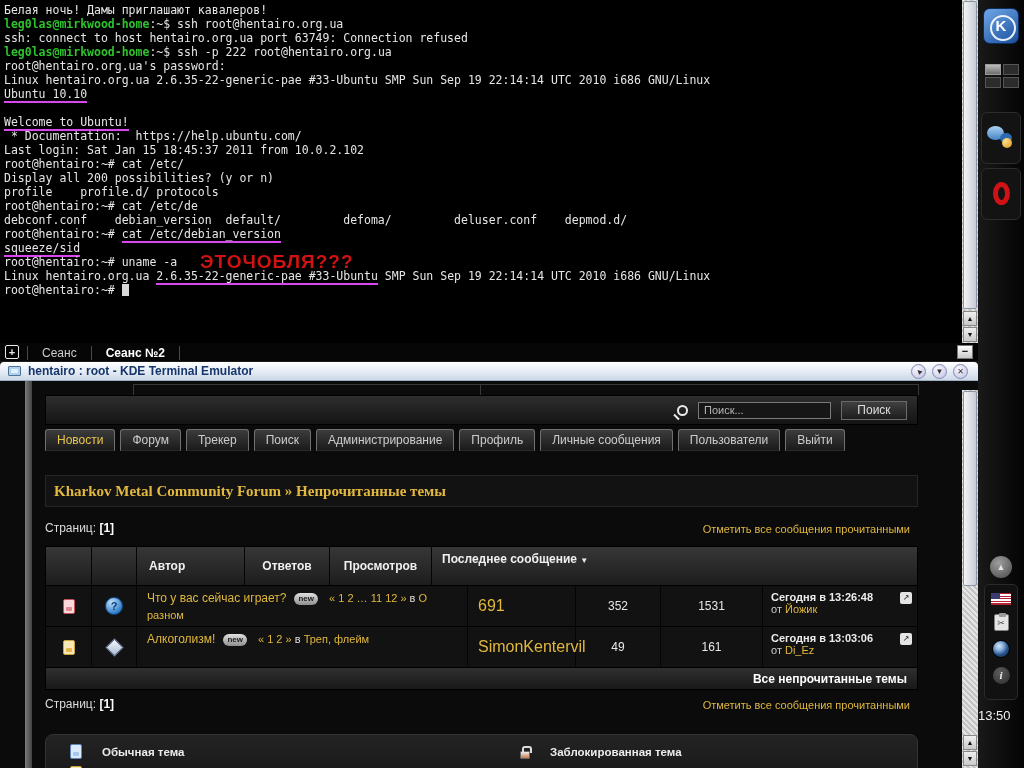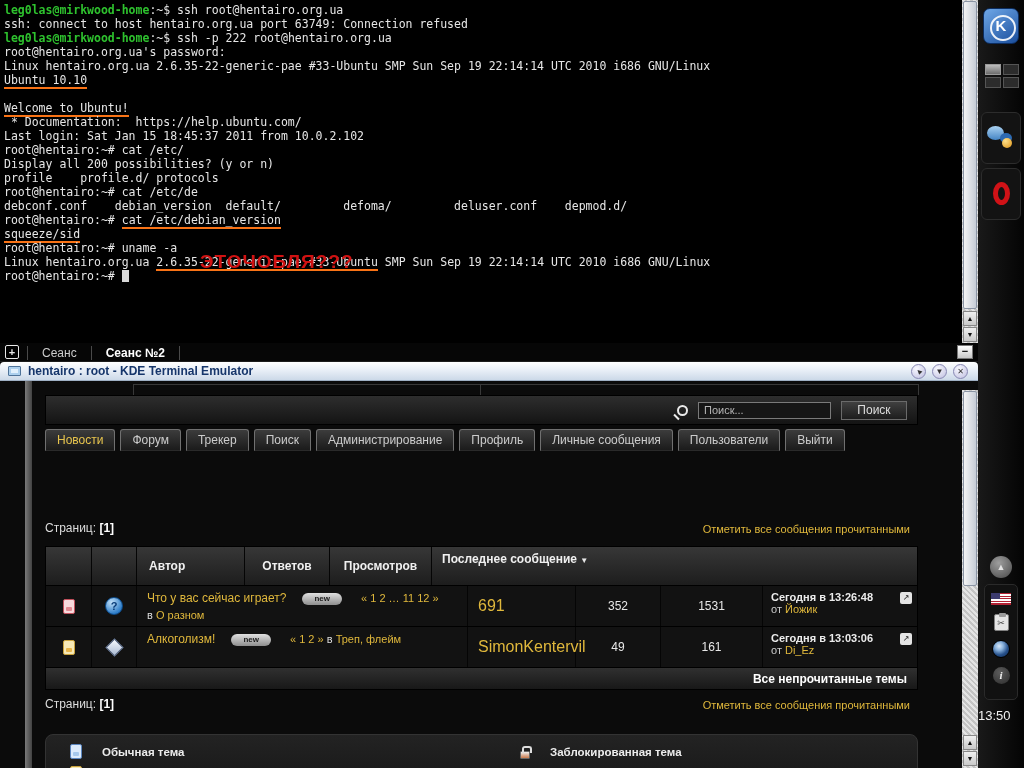--- a/index.html
+++ b/index.html
@@ -6,21 +6,21 @@
   html,body { width:1024px; height:768px; background:#000; overflow:hidden;
               font-family:"Liberation Sans",sans-serif; position:relative; }
 
   
   #terminal { position:absolute; left:0; top:0; width:958px; height:343px;
               background:#000; padding:3px 0 0 4px; overflow:hidden;
               font-family:"DejaVu Sans Mono",monospace; font-size:11.5px;
               color:#e6e6e6; }
   .tl { height:14px; line-height:14px; white-space:pre; }
   .seg-prompt { color:#2ec22e; font-weight:bold; }
-  .seg-red { border-bottom:2px solid #f97316; padding-bottom:0px; }
+  .seg-red { border-bottom:2px solid #d946ef; padding-bottom:0px; }
   .cursor { display:inline-block; width:7px; height:12px; background:#d8d8d8; vertical-align:-2px; }
   #annotation { position:absolute; left:200px; top:251px; color:#d01212;
                 font:bold 19px "Liberation Sans",sans-serif; letter-spacing:1px; }
 
   
   .sb-track { position:absolute; width:16px;
               background:repeating-linear-gradient(45deg,#c4c4c4 0 2px,#e4e4e4 2px 4px); }
   #term-scroll { left:962px; top:0; height:343px; }
   .sb-thumb { position:absolute; left:1px; width:14px;
               background:linear-gradient(90deg,#f4f4f4,#c6ccd6);
@@ -113,21 +113,21 @@
   .th.c3,.th.c4 { padding-left:12px; }
   .th.c7 { display:block; padding:5px 0 0 10px; line-height:15px; width:150px; }
   .sort-arrow { font-size:8px; color:#e8e8e8; }
   .trow { display:flex; height:41px; background:#121212; border:1px solid #000; border-top:none; }
   .td.c3 { display:block; padding:4px 20px 0 10px; line-height:17px; font-size:12px; }
   .td.c4 { padding-left:10px; }
   .td.c5,.td.c6 { color:#e8e8e8; font-size:12px; }
   .ylink { color:#e0b83c; text-decoration:none; cursor:pointer; }
   .badge-new { display:inline-block; background:linear-gradient(#e0e0e0,#8e8e8e);
                color:#1a1a1a; font:bold 8px/10px "Liberation Sans",sans-serif;
-               border-radius:6px; padding:1px 12px; margin:0 16px; vertical-align:1px; }
+               border-radius:6px; padding:1px 4px; margin:0 8px; vertical-align:1px; }
   .pgn { color:#e0b83c; font-size:11px; }
   .in-label { color:#ddd; font-size:11px; }
   .td.c7 { display:block; padding:5px 6px 0 8px; position:relative; font-size:11px; }
   .lm-time { color:#ececec; font-weight:bold; }
   .from-label { color:#ccc; }
   .jump-icon { position:absolute; right:5px; top:6px; width:12px; height:12px;
                background:#e4e4e4; border-radius:2px; color:#222; font-size:8px;
                line-height:12px; text-align:center; }
   .tfoot { display:flex; justify-content:flex-end; align-items:center; height:22px;
            background:linear-gradient(#303030,#181818); border:1px solid #000;
@@ -202,20 +202,21 @@
                background:radial-gradient(circle at 40% 32%,#5c5c5c,#2c2c2c);
                color:#eee; font:bold italic 11px/16px "Liberation Serif",serif; text-align:center; }
   #clock { position:absolute; left:0; top:708px; width:30px; text-align:center;
            color:#f0f0f0; font-size:13px; }
 </style>
 </head>
 <body>
 
 <div id="terminal">
   <div id="term-lines">
+      <div class="tl"><span>Белая ночь! Дамы приглашают кавалеров!</span></div>
       <div class="tl"><span class="seg-prompt">leg0las@mirkwood-home</span><span>:~$ ssh root@hentairo.org.ua</span></div>
       <div class="tl"><span>ssh: connect to host hentairo.org.ua port 63749: Connection refused</span></div>
       <div class="tl"><span class="seg-prompt">leg0las@mirkwood-home</span><span>:~$ ssh -p 222 root@hentairo.org.ua</span></div>
       <div class="tl"><span>root@hentairo.org.ua's password:</span></div>
       <div class="tl"><span>Linux hentairo.org.ua 2.6.35-22-generic-pae #33-Ubuntu SMP Sun Sep 19 22:14:14 UTC 2010 i686 GNU/Linux</span></div>
       <div class="tl"><span class="seg-red">Ubuntu 10.10</span></div>
       <div class="tl"></div>
       <div class="tl"><span class="seg-red">Welcome to Ubuntu!</span></div>
       <div class="tl"><span> * Documentation:  https://help.ubuntu.com/</span></div>
       <div class="tl"><span>Last login: Sat Jan 15 18:45:37 2011 from 10.0.2.102</span></div>
@@ -272,20 +273,23 @@
       <div class="navtab">Форум</div>
       <div class="navtab">Трекер</div>
       <div class="navtab">Поиск</div>
       <div class="navtab">Администрирование</div>
       <div class="navtab">Профиль</div>
       <div class="navtab">Личные сообщения</div>
       <div class="navtab">Пользователи</div>
       <div class="navtab">Выйти</div>
     </div>
 
+  <div id="breadcrumb">
+    <span>Kharkov Metal Community Forum</span><span> » </span><span>Непрочитанные темы</span>
+  </div>
 
   <div class="pagesrow" id="pagesrow1">
     <span>Страниц: </span><b>[1]</b>
     <a class="markread">Отметить все сообщения прочитанными</a>
   </div>
 
   <div id="ftable">
     <div class="thead">
       <div class="th c1"></div>
       <div class="th c2"></div>

